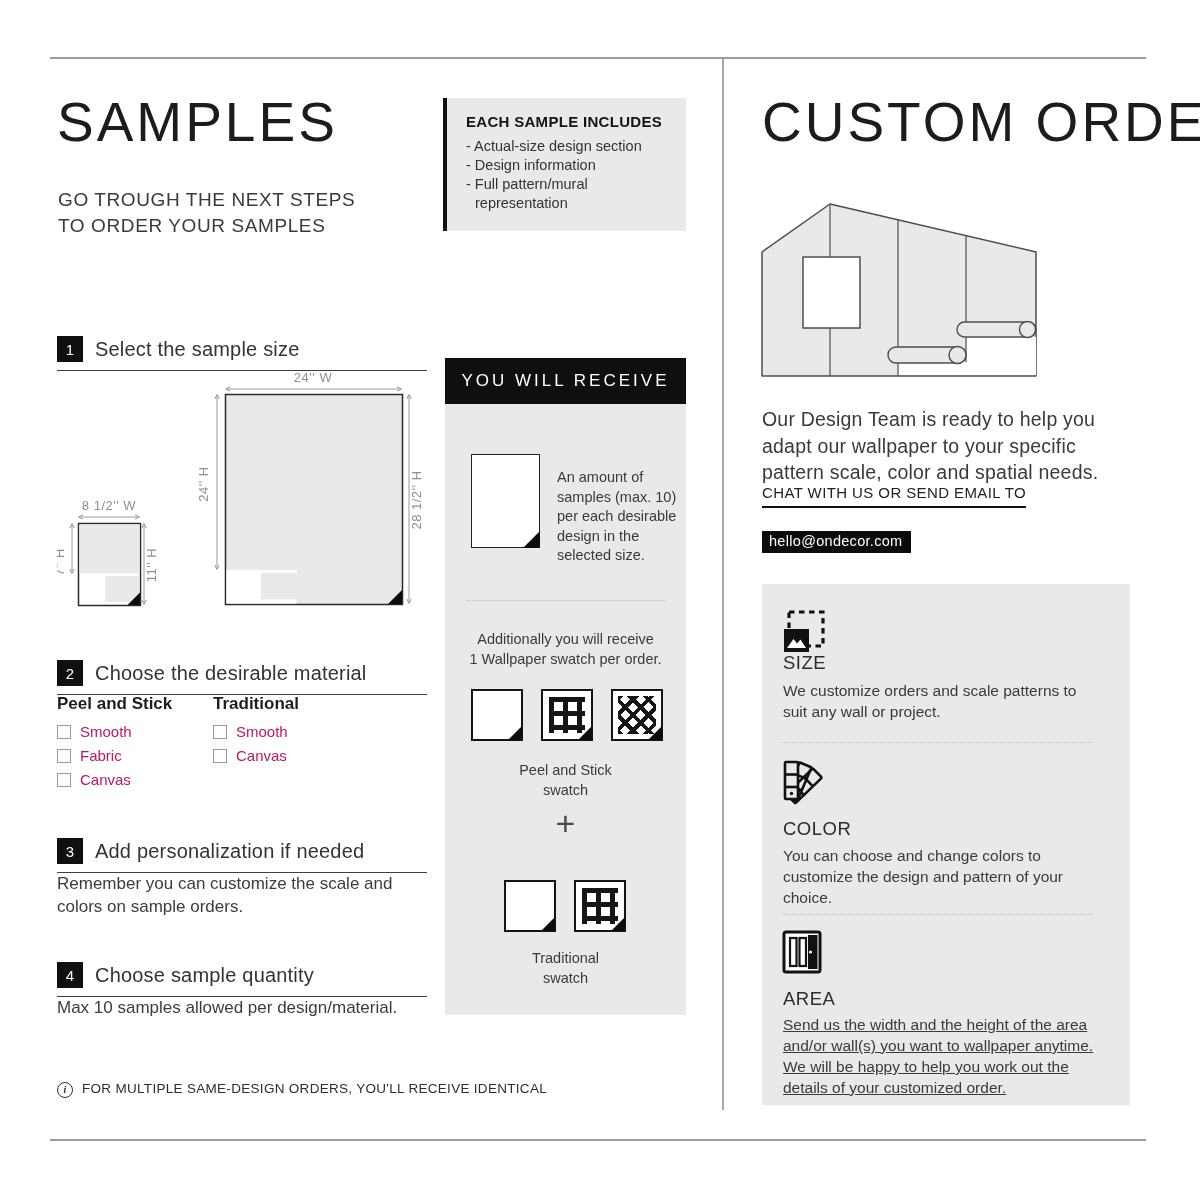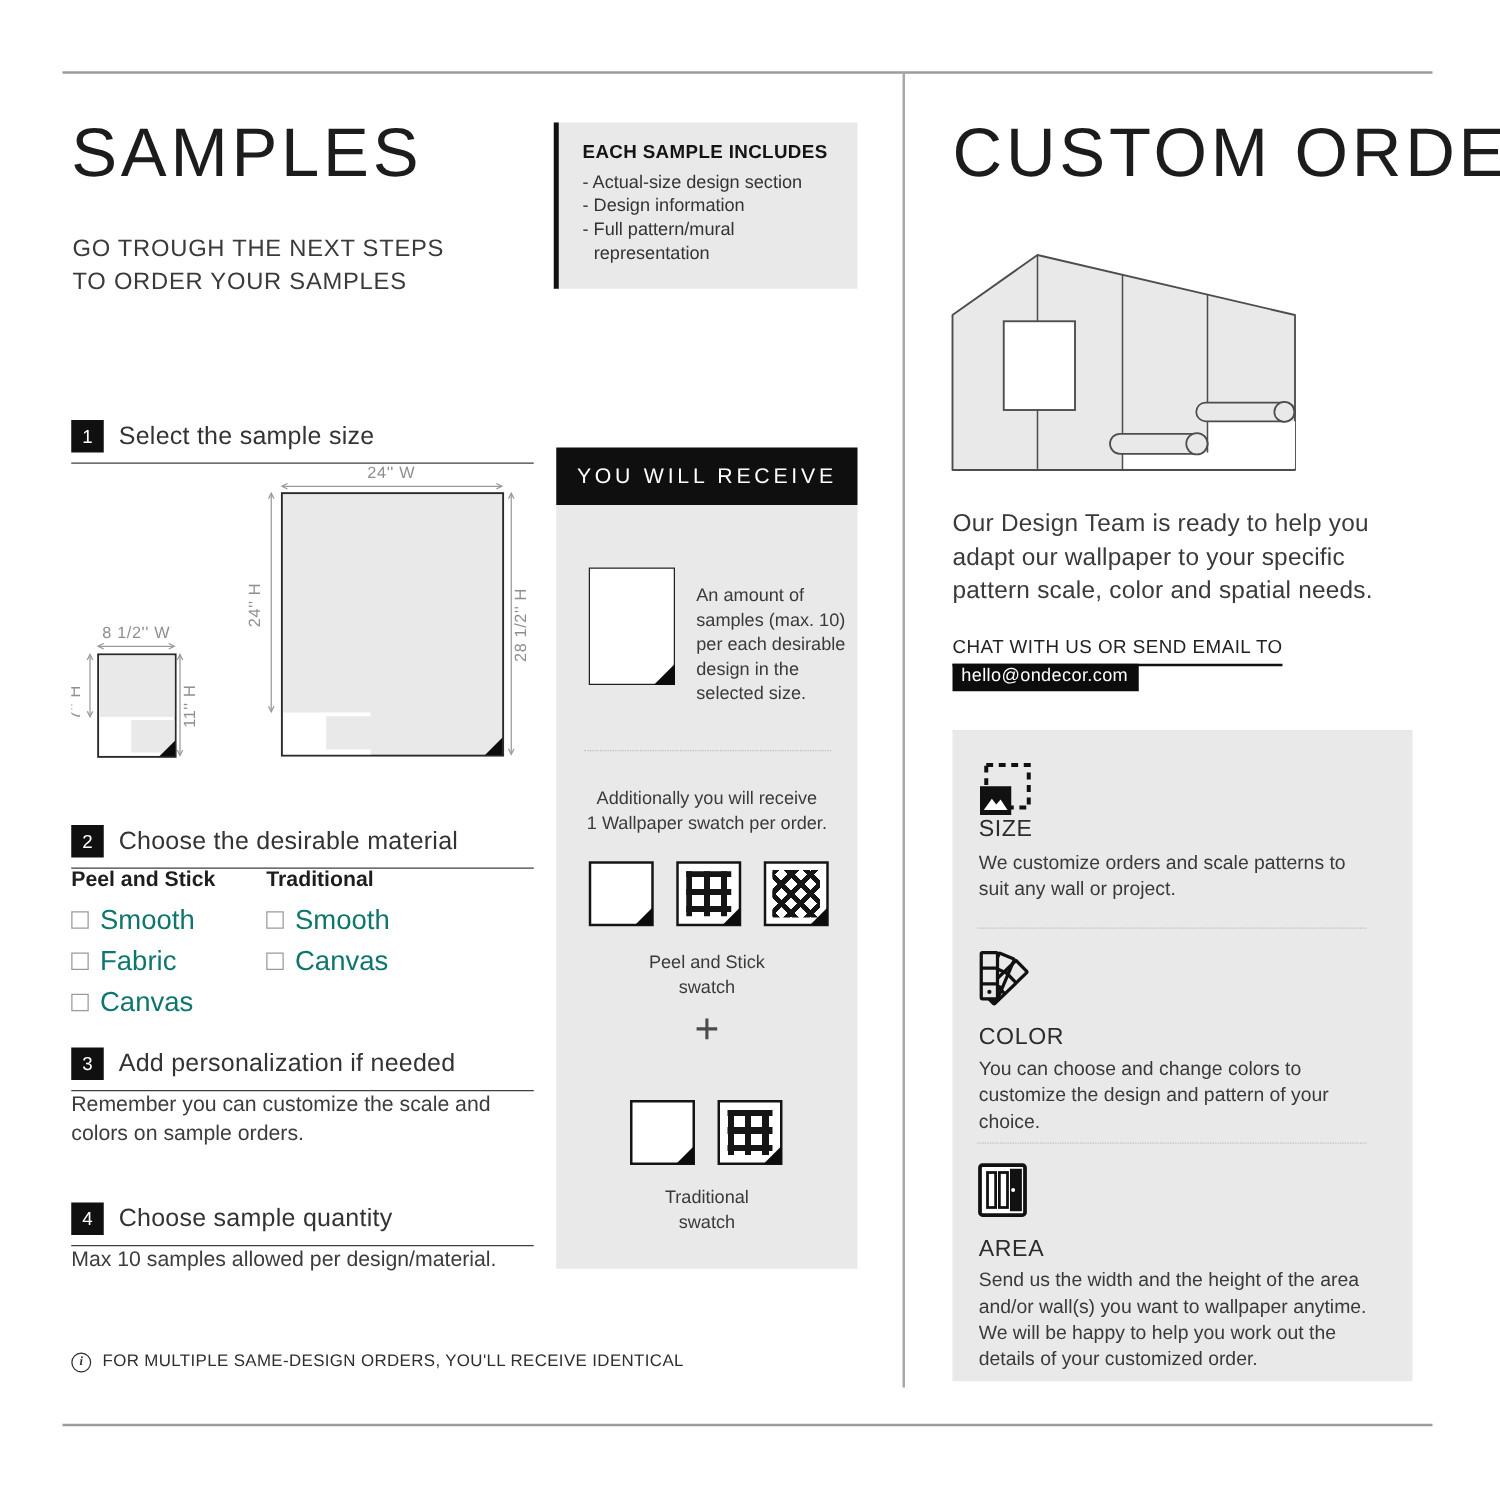--- a/index.html
+++ b/index.html
@@ -9,21 +9,21 @@
   .rule-v{background:#a8a8a8;width:2px;}
 
   .big-title{font-size:55px;letter-spacing:3px;color:#1c1c1c;font-weight:400;white-space:nowrap;}
   .subtitle{font-size:19px;line-height:26px;letter-spacing:0.6px;color:#3a3a3a;}
 
   .step-header{display:flex;align-items:center;border-bottom:1.5px solid #3f3f3f;padding-bottom:8px;width:370px;}
   .step-num{width:26px;height:26px;background:#101010;color:#fff;font-size:15px;display:flex;align-items:center;justify-content:center;flex:none;}
   .step-title{font-size:20px;color:#333;margin-left:12px;letter-spacing:0.2px;white-space:nowrap;}
 
   .mat-title{font-size:17px;font-weight:bold;color:#1e1e1e;margin-bottom:9px;}
-  .mat-item{display:flex;align-items:center;margin-bottom:7px;font-size:22px;color:#0f766e;}
+  .mat-item{display:flex;align-items:center;margin-bottom:7px;font-size:15px;color:#be185d;}
   .cb{width:12px;height:12px;border:1.5px solid #9a9a9a;display:inline-block;margin-right:9px;flex:none;background:#fff;}
 
   .body-text{font-size:17px;line-height:22.5px;color:#3c3c3c;}
 
   .footnote{display:flex;gap:9px;align-items:flex-start;}
   .info-icon{width:14px;height:14px;border:1.5px solid #2f2f2f;border-radius:50%;text-align:center;flex:none;margin-top:2px;font:italic bold 10px/14px "Liberation Serif",serif;color:#2f2f2f;}
   .info-icon::before{content:"i";}
   .footnote-text{font-size:13.5px;line-height:18px;letter-spacing:0.3px;color:#2e2e2e;}
 
   .includes-box{background:#e9e9e9;border-left:4px solid #111;box-sizing:border-box;padding:15px 10px 0 19px;}
@@ -234,21 +234,21 @@
     <circle cx="272.5" cy="132.5" r="8" fill="#e9e9e9" stroke="#4d4d4d" stroke-width="1.4"></circle>
   </g>
   <g>
     <rect x="133" y="150" width="78" height="16" rx="8" fill="#e9e9e9" stroke="#4d4d4d" stroke-width="1.4"></rect>
     <circle cx="202.5" cy="158" r="8.5" fill="#e9e9e9" stroke="#4d4d4d" stroke-width="1.4"></circle>
   </g>
 </svg>
 
 <div class="abs intro-text" style="left:762px;top:406px;width:365px;">Our Design Team is ready to help you adapt our wallpaper to your specific pattern scale, color and spatial needs.</div>
 
-<div class="abs" style="left:762px;top:509px;text-align:right;">
+<div class="abs" style="left:762px;top:484px;text-align:right;">
   <span class="chat-label">CHAT WITH US OR SEND EMAIL TO</span>
 </div>
 <div class="abs" style="left:762px;top:531px;">
   <span class="email-box">hello@ondecor.com</span>
 </div>
 
 <div class="abs panel-gray" style="left:762px;top:584px;width:351px;height:521px;padding-left:17px;">
 
   <svg class="abs" style="left:20px;top:24px;" width="46" height="46" viewBox="0 0 46 46">
     <rect x="7" y="4" width="34" height="34" fill="none" stroke="#111" stroke-width="3.2" stroke-dasharray="5.5,4.5"></rect>
@@ -282,14 +282,14 @@
   <div class="abs dotted-sep" style="left:20px;top:330px;width:311px;"></div>
 
   <svg class="abs" style="left:20px;top:346px;" width="40" height="44" viewBox="0 0 40 44">
     <rect x="2" y="2" width="36" height="40" rx="2" fill="#ffffff" stroke="#111" stroke-width="3"></rect>
     <rect x="8" y="8" width="6.5" height="28" fill="#ffffff" stroke="#111" stroke-width="2.2"></rect>
     <rect x="17.5" y="8" width="6.5" height="28" fill="#ffffff" stroke="#111" stroke-width="2.2"></rect>
     <rect x="26" y="5" width="9.5" height="34" fill="#111"></rect>
     <circle cx="28.5" cy="22" r="1.6" fill="#ffffff"></circle>
   </svg>
   <div class="abs feature-title" style="left:21px;top:404px;">AREA</div>
-  <div class="abs feature-text" style="left:21px;top:430px;width:333px;">Send us the width and the height of the area and/or wall(s) you want to wallpaper anytime. We will be happy to help you work out the details of your customized order.</div>
+  <div class="abs feature-text" style="left:21px;top:430px;width:333px;text-decoration:underline;">Send us the width and the height of the area and/or wall(s) you want to wallpaper anytime. We will be happy to help you work out the details of your customized order.</div>
 </div>
 
 </body></html>

